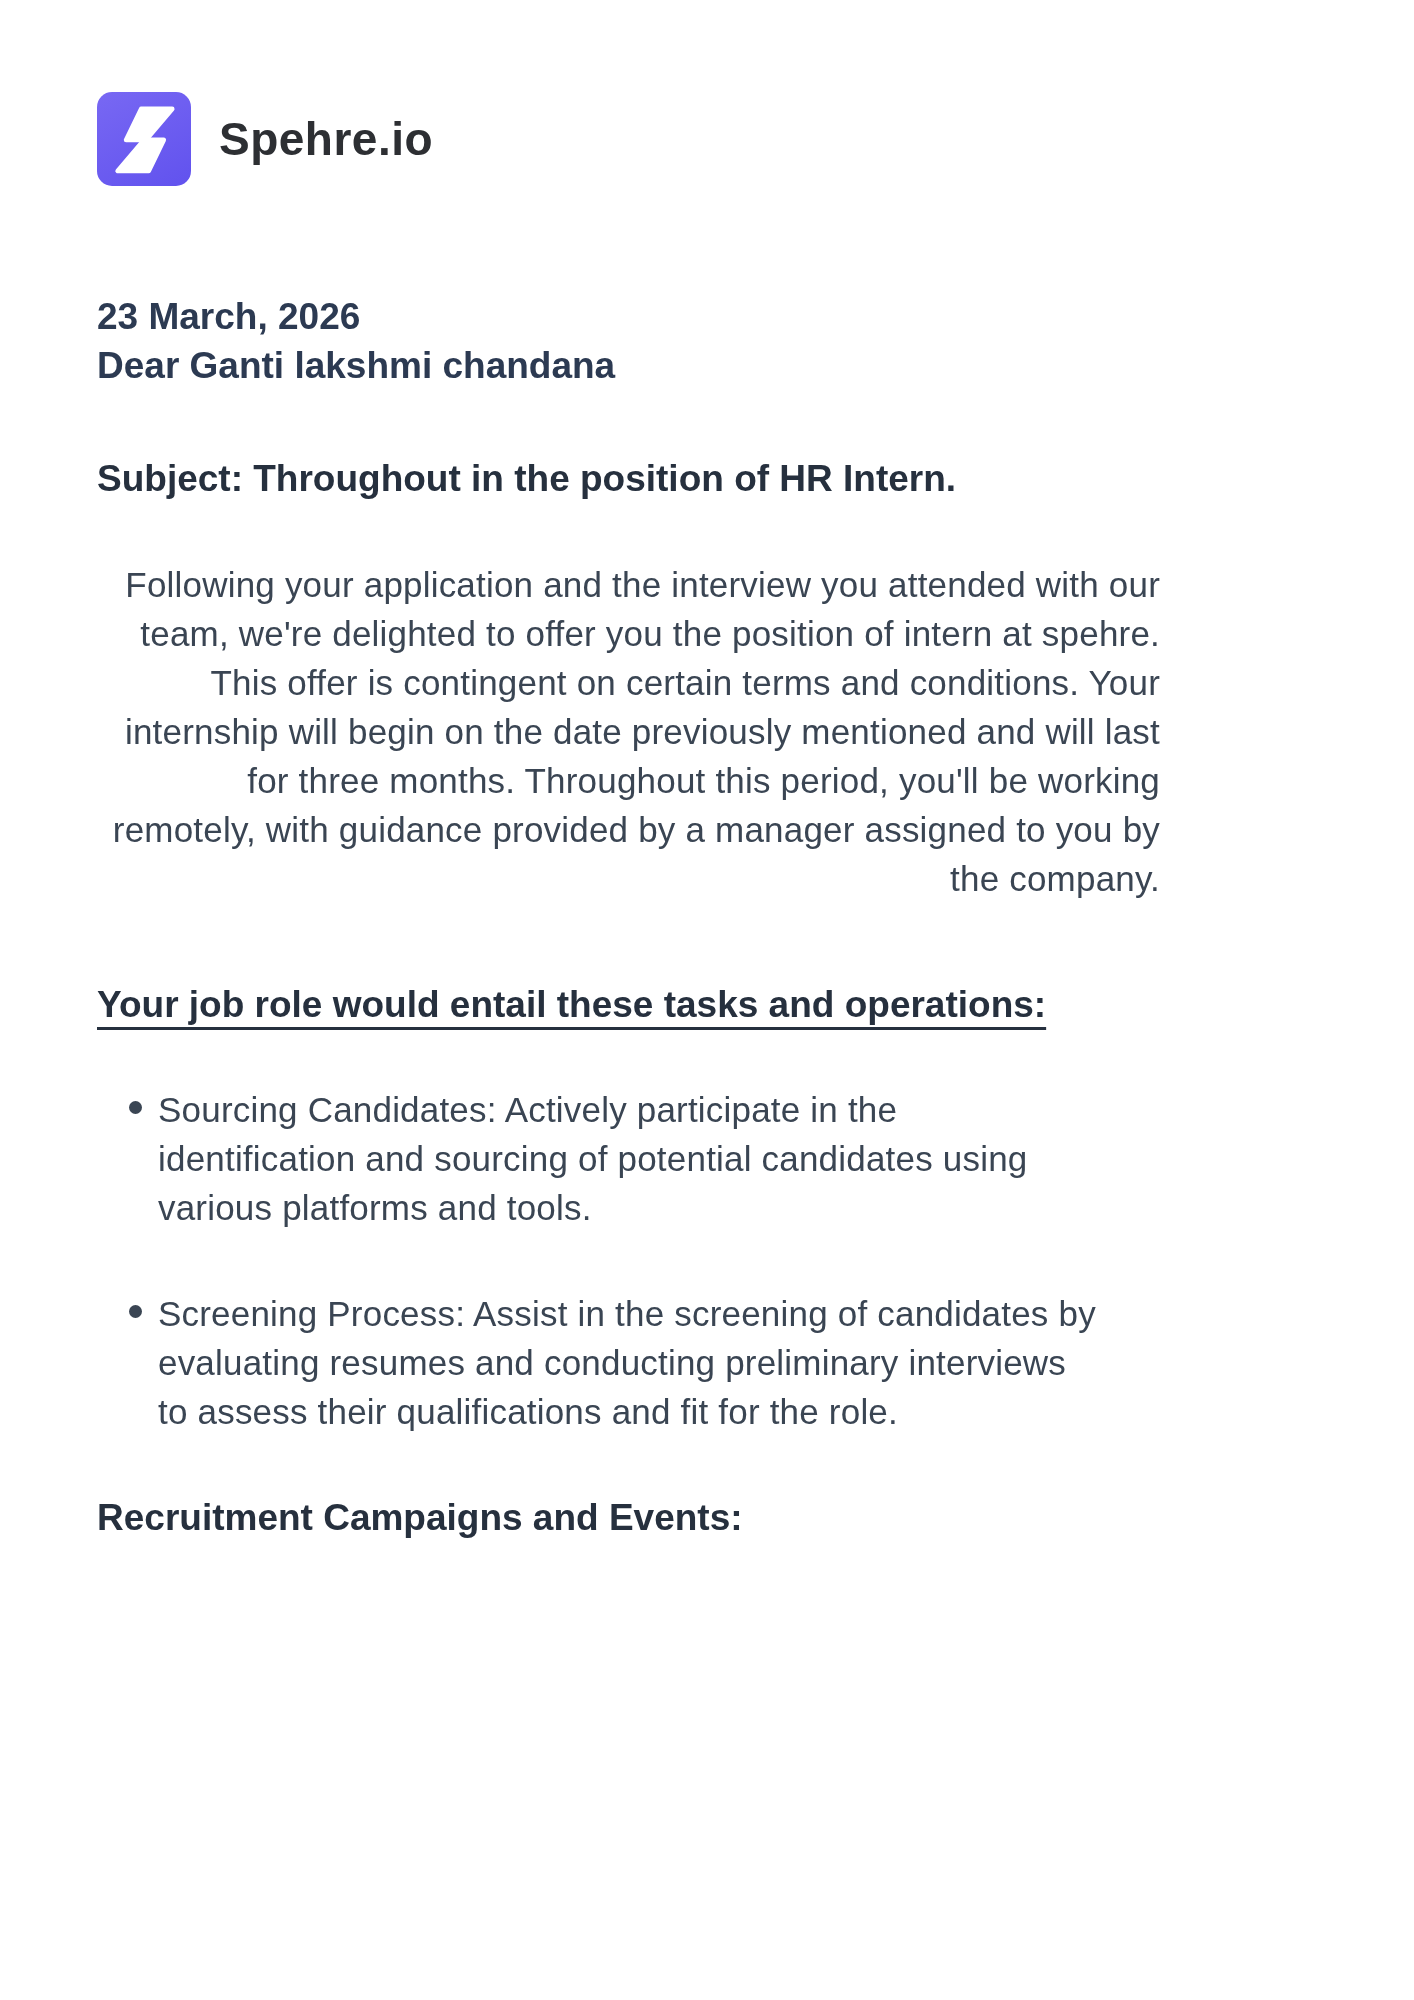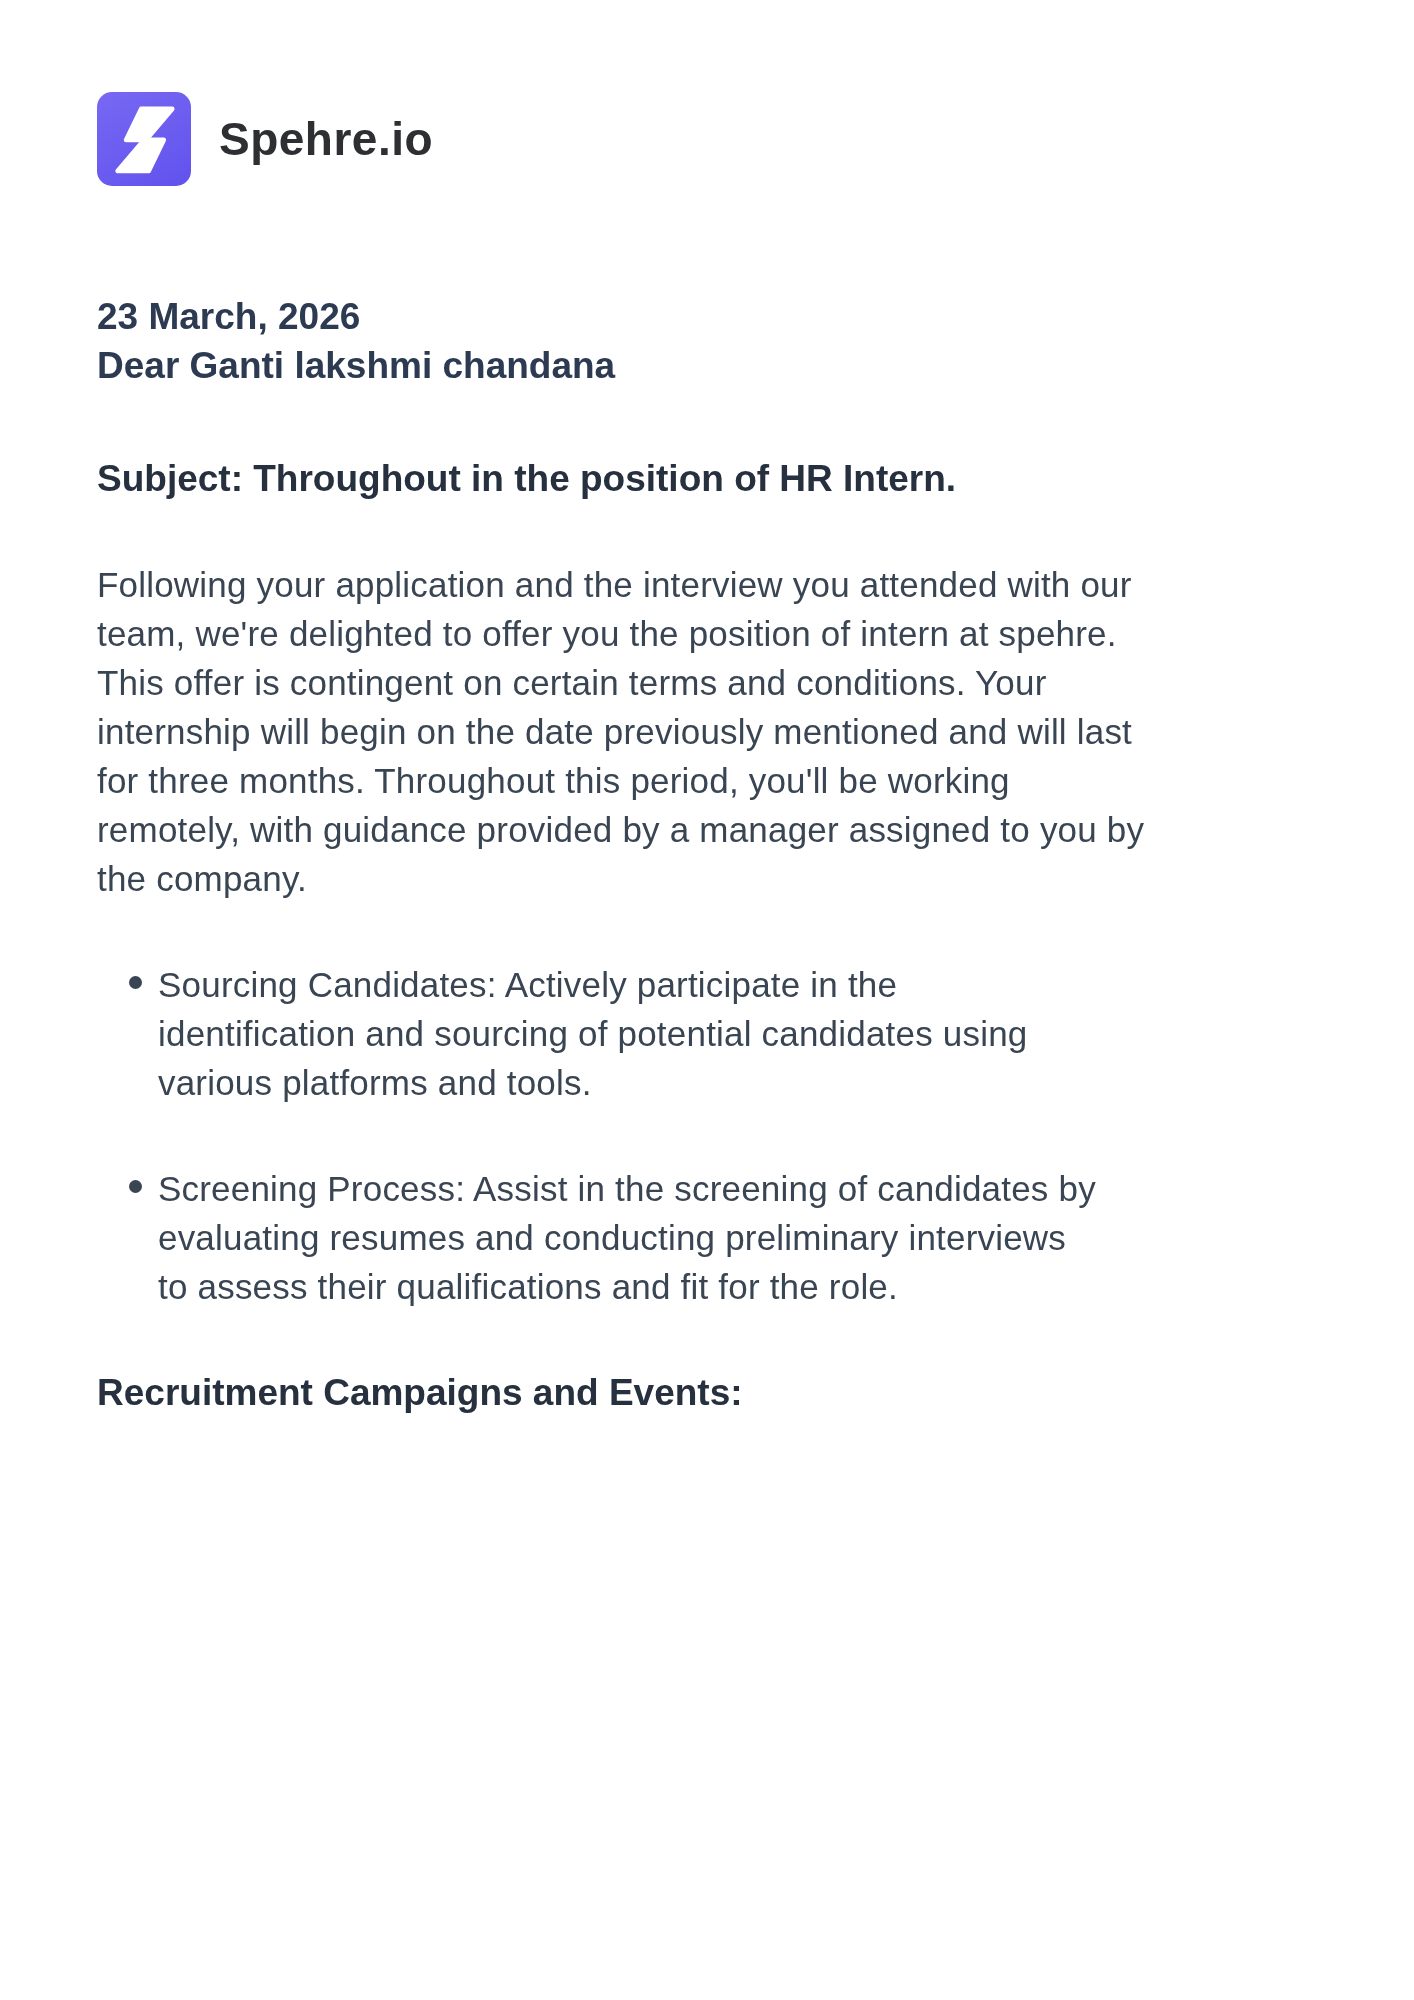--- a/index.html
+++ b/index.html
@@ -60,21 +60,21 @@
     margin-bottom: 57px;
   }
   .body-text {
     font-size: 35px;
     font-weight: 400;
     line-height: 49px;
     color: var(--body-text);
     white-space: pre-line;
     letter-spacing: 0.2px;
   }
-  .intro { margin-bottom: 57px; }
+  .intro { margin-bottom: 77px; text-align: right; }
   .tasks-heading {
     color: var(--dark-heading-text);
     text-decoration: underline;
     text-decoration-thickness: 3px;
     text-underline-offset: 10px;
     margin-bottom: 53px;
   }
   .section-title { color: var(--dark-heading-text); }
   .bullet-list {
     list-style: none;
@@ -121,20 +121,21 @@
   <div class="heading-line subject">Subject: Throughout in the position of HR Intern.</div>
 
   <p class="body-text intro">Following your application and the interview you attended with our
 team, we're delighted to offer you the position of intern at spehre.
 This offer is contingent on certain terms and conditions. Your
 internship will begin on the date previously mentioned and will last
 for three months. Throughout this period, you'll be working
 remotely, with guidance provided by a manager assigned to you by
 the company.</p>
 
+  <div class="heading-line tasks-heading">Your job role would entail these tasks and operations:</div>
 
 
   <ul class="bullet-list">
     <li class="body-text">Sourcing Candidates: Actively participate in the
 identification and sourcing of potential candidates using
 various platforms and tools.</li>
     <li class="body-text">Screening Process: Assist in the screening of candidates by
 evaluating resumes and conducting preliminary interviews
 to assess their qualifications and fit for the role.</li>
   </ul>

